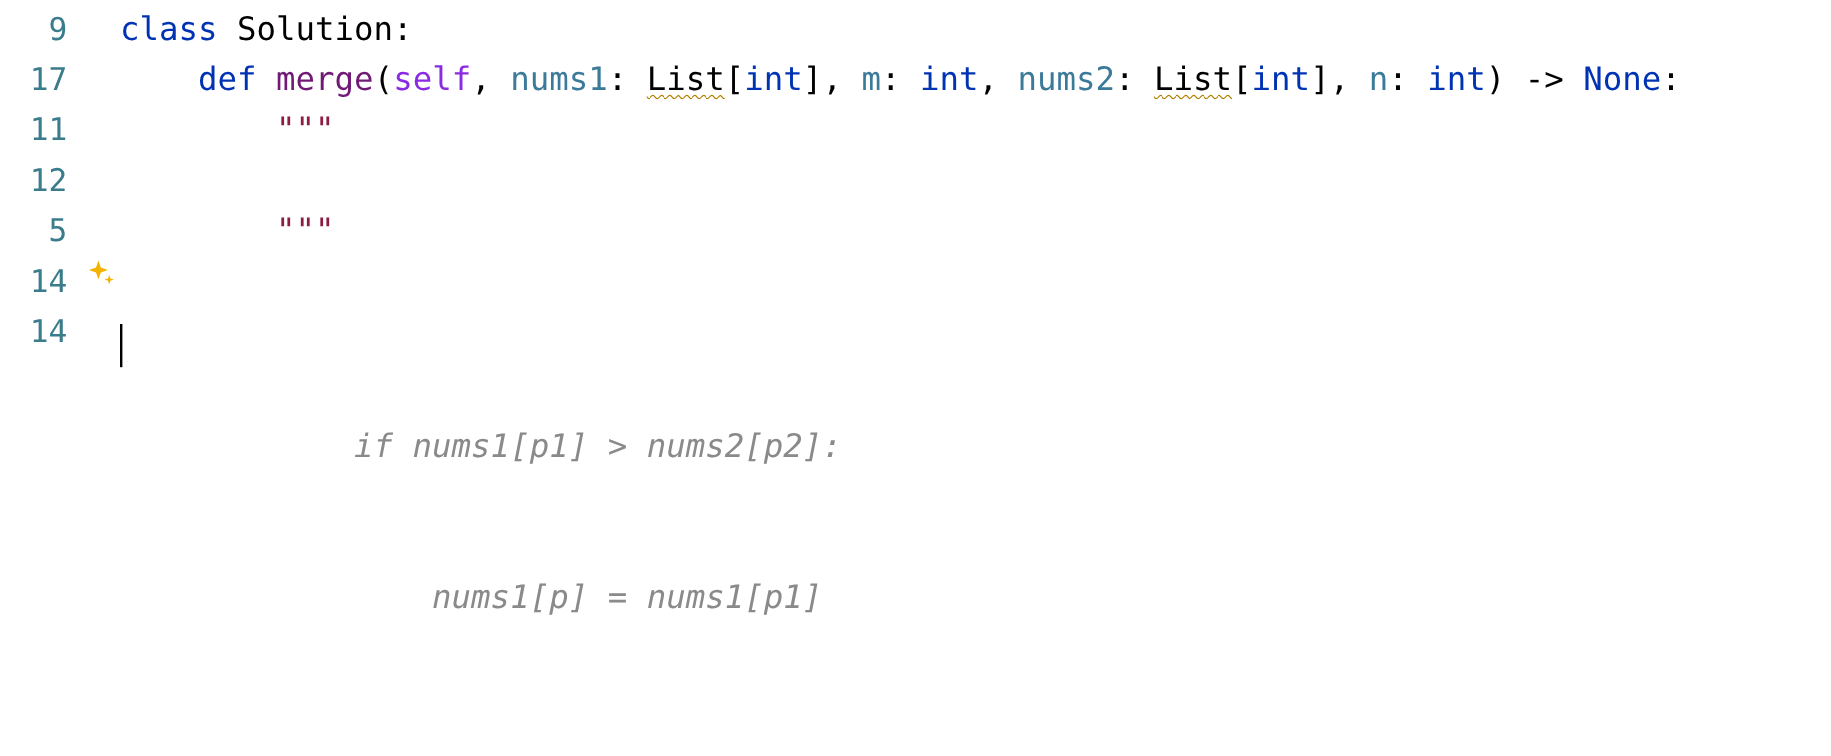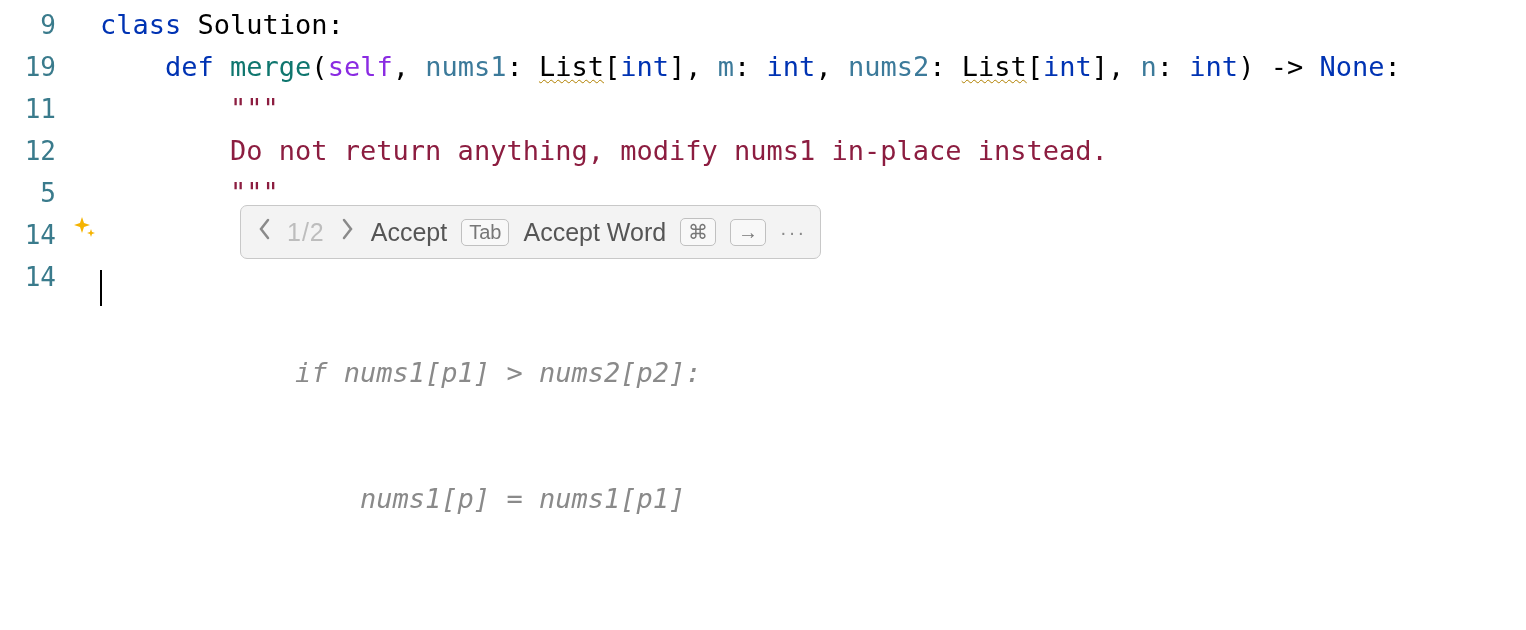--- a/index.html
+++ b/index.html
@@ -48,21 +48,21 @@
     font-size: 27px;
   }
   .code-line {
     height: 42px;
     line-height: 42px;
     white-space: pre;
     position: relative;
   }
   .tok-keyword   { color: #0033b3; }
   .tok-class     { color: #000000; margin-top: 44px; }
-  .tok-funcname  { color: #0f766e; text-align: center; }
+  .tok-funcname  { color: #701a75; text-align: center; }
   .tok-param     { color: #3c7a9a; }
   .tok-type      { color: #000000; }
   .tok-builtin   { color: #0033b3; }
   .tok-punct     { color: #000000; }
   .tok-op        { color: #000000; }
   .tok-self      { color: #8a2be2; }
   .tok-string    { color: #8c1d40; }
   .tok-none      { color: #0033b3; }
   .wavy {
     text-decoration-line: underline;
@@ -159,21 +159,21 @@
   }
   .ghost-block .gline { height: 42px; }
 </style>
 </head>
 <body>
 
 <div class="editor">
 
   <div class="gutter">
     <div class="ln">9</div>
-    <div class="ln">19</div>
+    <div class="ln">17</div>
     <div class="ln">11</div>
     <div class="ln">12</div>
     <div class="ln">5</div>
     <div class="ln">14</div>
     <div class="ln">14</div>
   </div>
 
   <div class="extra-gutter">
     <span class="sparkle">
       <svg width="24" height="24" viewBox="0 0 24 24" fill="none">
@@ -186,49 +186,30 @@
   <div class="code-area">
 
     <div class="cur-line-bg"></div>
 
     <div class="code-line"><span class="tok-keyword">class</span><span class="tok-punct"> </span><span class="tok-class">Solution</span><span class="tok-punct">:</span></div>
 
     <div class="code-line"><span>    </span><span class="tok-keyword">def</span><span> </span><span class="tok-funcname">merge</span><span class="tok-punct">(</span><span class="tok-self">self</span><span class="tok-punct">, </span><span class="tok-param">nums1</span><span class="tok-punct">: </span><span class="tok-type wavy">List</span><span class="tok-punct">[</span><span class="tok-builtin">int</span><span class="tok-punct">]</span><span class="tok-punct">, </span><span class="tok-param">m</span><span class="tok-punct">: </span><span class="tok-builtin">int</span><span class="tok-punct">, </span><span class="tok-param">nums2</span><span class="tok-punct">: </span><span class="tok-type wavy">List</span><span class="tok-punct">[</span><span class="tok-builtin">int</span><span class="tok-punct">]</span><span class="tok-punct">, </span><span class="tok-param">n</span><span class="tok-punct">: </span><span class="tok-builtin">int</span><span class="tok-punct">)</span><span class="tok-op"> -&gt; </span><span class="tok-none">None</span><span class="tok-punct">:</span></div>
 
     <div class="code-line"><span>        </span><span class="tok-string">"""</span></div>
 
-    <div class="code-line"><span>        </span><span class="tok-string">Do not return anything, modify nums1 in-place instead.</span></div>
+    <div class="code-line"><span>        </span></div>
 
     <div class="code-line"><span>        </span><span class="tok-string">"""</span></div>
 
     <div class="code-line"></div>
 
     <div class="code-line"></div>
 
     <div class="caret"></div>
 
-    <div class="sugg-toolbar">
-      <span class="chev">
-        <svg width="14" height="24" viewBox="0 0 14 24">
-            <path d="M11 3 L4 12 L11 21" stroke="#8a8a8a" stroke-width="2.5" fill="none" stroke-linecap="round"></path>
-          </svg>
-      </span>
-      <span class="count">1/2</span>
-      <span class="chev">
-        <svg width="14" height="24" viewBox="0 0 14 24">
-            <path d="M3 3 L10 12 L3 21" stroke="#8a8a8a" stroke-width="2.5" fill="none" stroke-linecap="round"></path>
-          </svg>
-      </span>
-      <span class="label">Accept</span>
-      <span class="key">Tab</span>
-      <span class="label">Accept Word</span>
-      <span class="key">⌘</span>
-      <span class="key">→</span>
-      <span class="more">···</span>
-    </div>
 
     <div class="ghost-block">
       <div class="gline ghost">            if nums1[p1] &gt; nums2[p2]:</div>
       <div class="gline ghost">                nums1[p] = nums1[p1]</div>
       
       
       
       
       
     </div>

